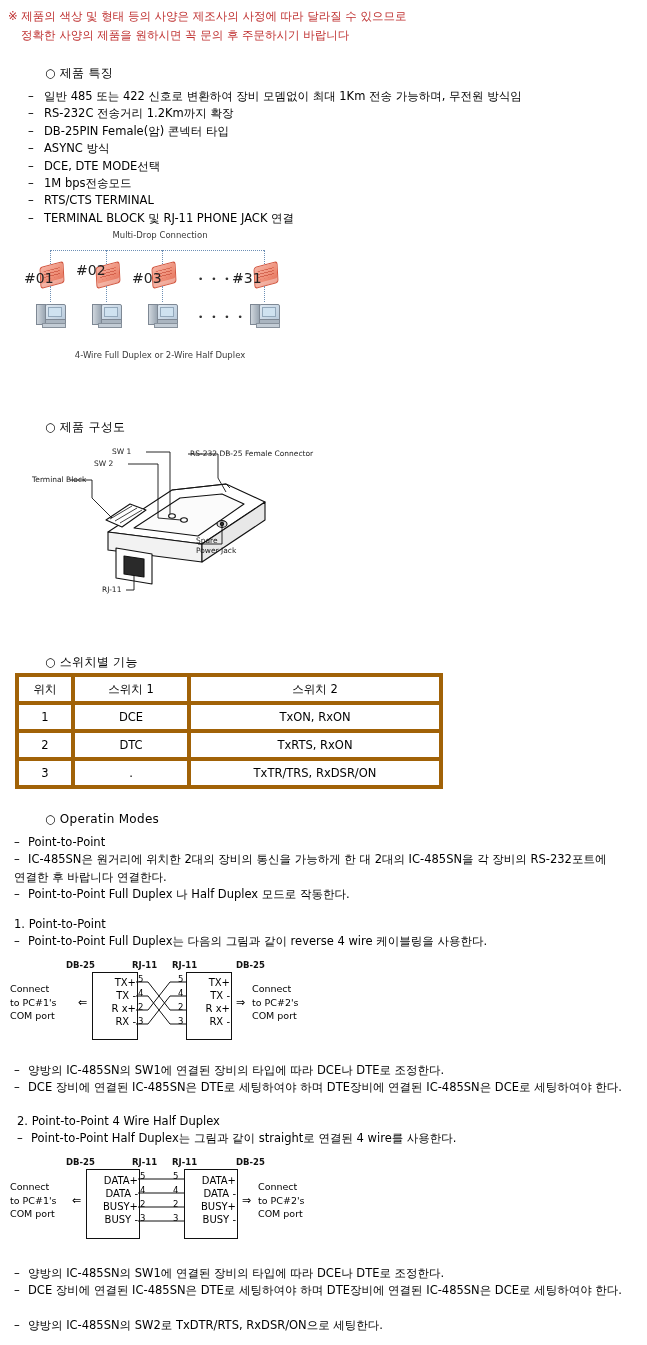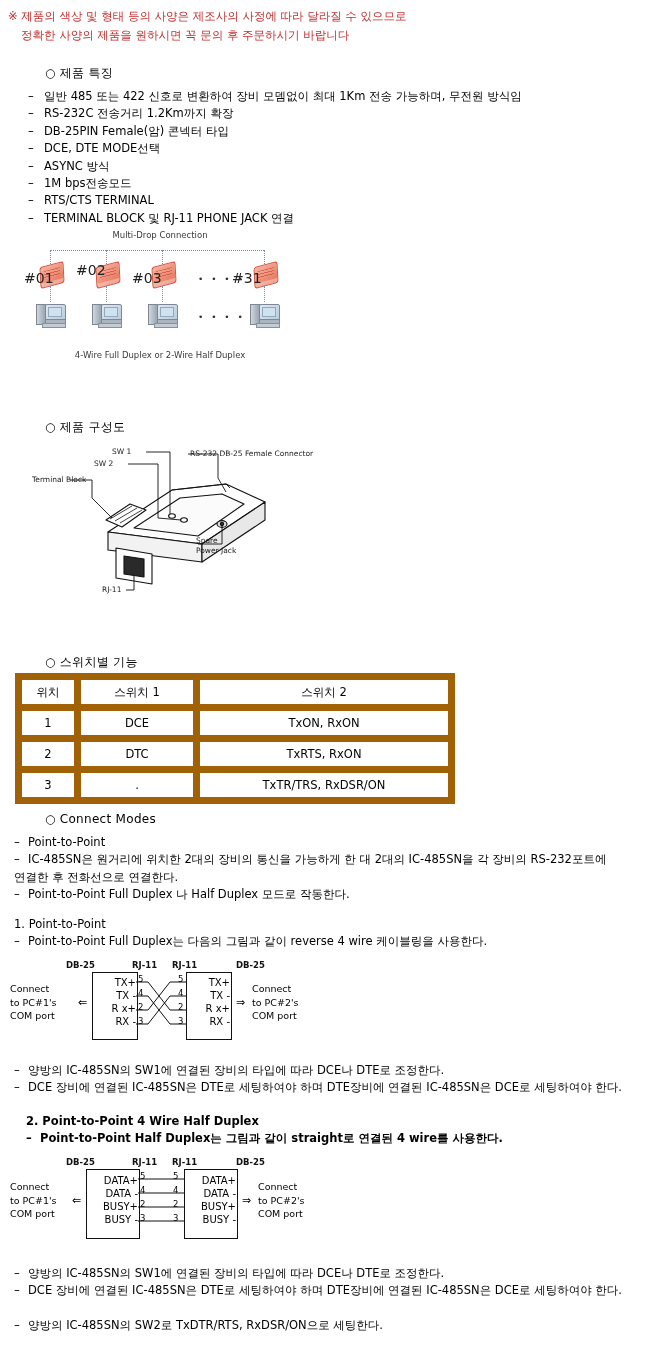--- a/index.html
+++ b/index.html
@@ -62,21 +62,21 @@
 
   
   table.sw {
     position: absolute;
     left: 15px;
     top: 673px;
     border-collapse: collapse;
     font-size: 11.5px;
   }
   table.sw td {
-    border: 7px solid #a16207;
+    border: 4px solid #a16207;
     height: 24px;
     text-align: center;
     padding: 0 4px;
     white-space: nowrap;
   }
   table.sw td.c1 { width: 44px; }
   table.sw td.c2 { width: 104px; }
   table.sw td.c3 { width: 240px; }
 
   
@@ -173,22 +173,22 @@
   </div>
 
   <div class="sec-head" style="left:5px; top:66px;">
     <span class="ring">○</span><span>제품 특징</span>
   </div>
 
   <div class="bullets" style="left:22px; top:88px;">
     <div>일반 485 또는 422 신호로 변환하여 장비 모뎀없이 최대 1Km 전송 가능하며, 무전원 방식임</div>
     <div>RS-232C 전송거리 1.2Km까지 확장</div>
     <div>DB-25PIN Female(암) 콘넥터 타입</div>
+    <div>ASYNC 방식</div>
     <div>DCE, DTE MODE선택</div>
-    <div>ASYNC 방식</div>
     <div>1M bps전송모드</div>
     <div>RTS/CTS TERMINAL</div>
     <div>TERMINAL BLOCK 및 RJ-11 PHONE JACK 연결</div>
   </div>
 
   <div class="md">
     <div class="cap">Multi-Drop Connection</div>
     <div class="cap bot">4-Wire Full Duplex or 2-Wire Half Duplex</div>
 
     <div class="busline"></div>
@@ -331,27 +331,27 @@
     </tr>
     <tr>
       <td class="c1">3</td>
       <td class="c2">.</td>
       <td class="c3">TxTR/TRS, RxDSR/ON</td>
     </tr>
   </tbody>
     </table>
 
   <div class="sec-head" style="left:5px; top:812px;">
-    <span class="ring">○</span><span>Connect Modes</span>
+    <span class="ring">○</span><span>Operatin Modes</span>
   </div>
 
   <div class="para" style="left:12px; top:834px;">
     <div class="dash">Point-to-Point</div>
     <div class="dash">IC-485SN은 원거리에 위치한 2대의 장비의 통신을 가능하게 한 대 2대의 IC-485SN을 각 장비의 RS-232포트에</div>
-    <div style="padding-left:2px;">연결한 후 전화선으로 연결한다.</div>
+    <div style="padding-left:2px;">연결한 후 바랍니다 연결한다.</div>
     <div class="dash">Point-to-Point Full Duplex 나 Half Duplex 모드로 작동한다.</div>
   </div>
 
   <div class="para" style="left:12px; top:916px;">
     <div style="padding-left:2px;">1. Point-to-Point</div>
     <div class="dash">Point-to-Point Full Duplex는 다음의 그림과 같이 reverse 4 wire 케이블링을 사용한다.</div>
   </div>
 
   <div class="wire" style="left:14px; top:960px; width:320px; height:92px;">
     <div class="hdr" style="left:52px; top:0px;">DB-25</div>
@@ -406,21 +406,21 @@
       <div>to PC#2's</div>
       <div>COM port</div>
     </div>
   </div>
 
   <div class="para" style="left:12px; top:1062px;">
     <div class="dash">양방의 IC-485SN의 SW1에 연결된 장비의 타입에 따라 DCE나 DTE로 조정한다.</div>
     <div class="dash">DCE 장비에 연결된 IC-485SN은 DTE로 세팅하여야 하며 DTE장비에 연결된 IC-485SN은 DCE로 세팅하여야 한다.</div>
   </div>
 
-  <div class="para" style="left:24px; top:1113px;font-weight:bold;">
+  <div class="para" style="left:15px; top:1113px;">
     <div style="padding-left:2px;">2. Point-to-Point 4 Wire Half Duplex</div>
     <div class="dash">Point-to-Point Half Duplex는 그림과 같이 straight로 연결된 4 wire를 사용한다.</div>
   </div>
 
   <div class="wire" style="left:14px; top:1155px; width:320px; height:95px;">
     <div class="hdr" style="left:52px; top:2px;">DB-25</div>
     <div class="hdr" style="left:118px; top:2px;">RJ-11</div>
     <div class="hdr" style="left:158px; top:2px;">RJ-11</div>
     <div class="hdr" style="left:222px; top:2px;">DB-25</div>
 

